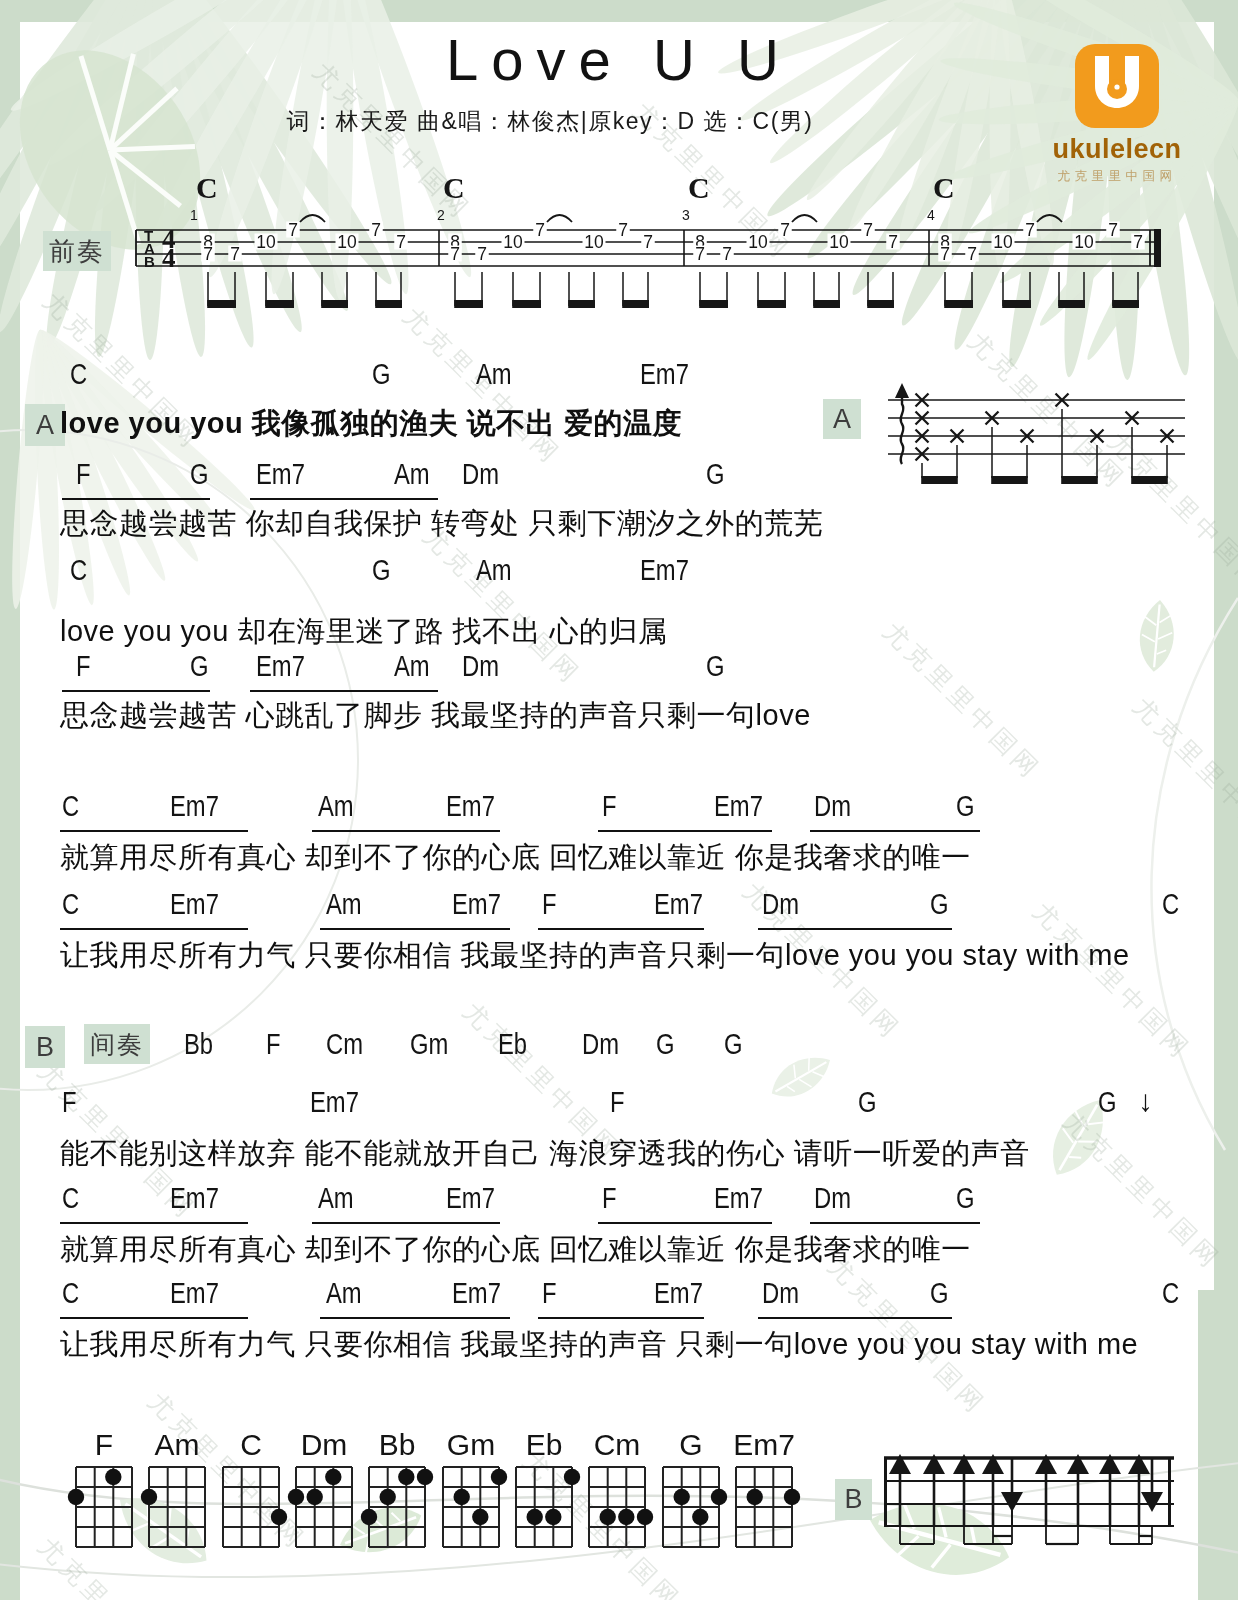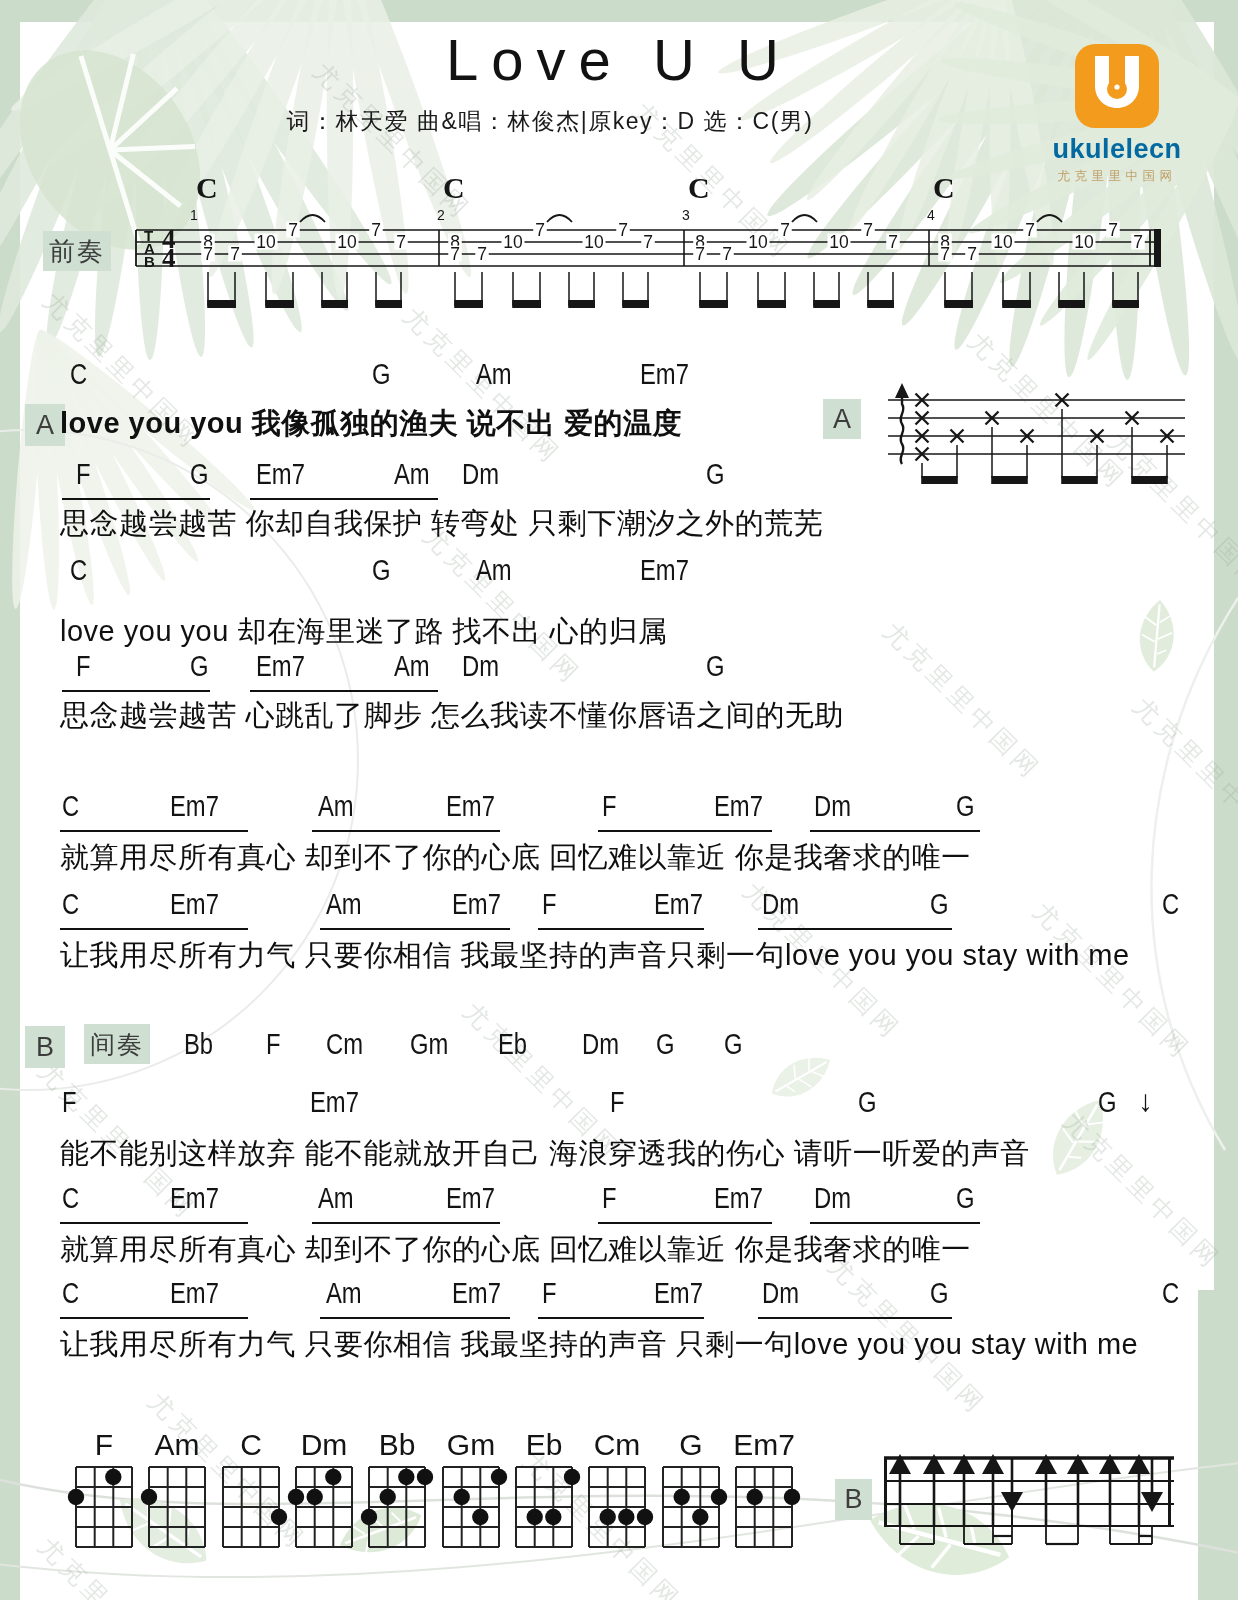--- a/index.html
+++ b/index.html
@@ -15,21 +15,21 @@
   #decor{position:absolute;left:0;top:0;z-index:1;pointer-events:none;}
   .wm{position:absolute;color:rgba(150,166,150,.26);font-size:25px;letter-spacing:5px;
       transform:rotate(45deg);transform-origin:0 0;white-space:nowrap;z-index:1;pointer-events:none;}
   .content{position:absolute;inset:0;z-index:2;}
   
   #song-title{position:absolute;left:0;top:26px;width:1238px;text-align:center;
       font-size:58px;font-weight:400;letter-spacing:13px;color:#121212;}
   #song-credits{position:absolute;left:0;top:106px;width:1100px;text-align:center;
       font-size:23px;letter-spacing:1.5px;color:#1a1a1a;}
   #logo{position:absolute;left:1042px;top:42px;width:150px;text-align:center;}
-  #logo-brand{font-size:27px;font-weight:bold;color:#0369a1;letter-spacing:.5px;margin-top:4px;}
+  #logo-brand{font-size:27px;font-weight:bold;color:#a16207;letter-spacing:.5px;margin-top:4px;}
   #logo-site{font-size:12.5px;color:#bfa06a;letter-spacing:4.5px;margin-top:3px;}
   
   .marker{position:absolute;background:#cfe0d2;color:#3d3d3d;display:flex;
       align-items:center;justify-content:center;}
   #intro-label{left:43px;top:231px;width:68px;height:40px;font-size:26px;letter-spacing:2px;}
   #interlude-label{left:84px;top:1024px;width:66px;height:40px;font-size:25px;letter-spacing:2px;}
   #marker-a{left:25px;top:404px;width:40px;height:42px;font-size:27px;}
   #marker-b{left:25px;top:1026px;width:40px;height:42px;font-size:27px;}
   #strum-a-label{left:823px;top:399px;width:38px;height:40px;font-size:27px;}
   #strum-b-label{left:835px;top:1479px;width:37px;height:41px;font-size:27px;}
@@ -488,21 +488,21 @@
         <div class="chord" style="left: 640px; top: 554px;">Em7</div>
         <div class="lyric" style="left: 60px; top: 612px;">love you you 却在海里迷了路  找不出 心的归属</div>
         <div class="chord" style="left: 76px; top: 650px;">F</div>
         <div class="chord" style="left: 190px; top: 650px;">G</div>
         <div class="chord" style="left: 256px; top: 650px;">Em7</div>
         <div class="chord" style="left: 394px; top: 650px;">Am</div>
         <div class="chord" style="left: 462px; top: 650px;">Dm</div>
         <div class="chord" style="left: 706px; top: 650px;">G</div>
         <div class="underline" style="left: 62px; top: 690px; width: 148px;"></div>
         <div class="underline" style="left: 250px; top: 690px; width: 188px;"></div>
-        <div class="lyric" style="left: 60px; top: 696px;">思念越尝越苦 心跳乱了脚步  怎么我读不懂你唇语之间的无助</div>
+        <div class="lyric" style="left: 60px; top: 696px;">思念越尝越苦 心跳乱了脚步  我最坚持的声音只剩一句love</div>
         <div class="chord" style="left: 62px; top: 790px;">C</div>
         <div class="chord" style="left: 170px; top: 790px;">Em7</div>
         <div class="chord" style="left: 318px; top: 790px;">Am</div>
         <div class="chord" style="left: 446px; top: 790px;">Em7</div>
         <div class="chord" style="left: 602px; top: 790px;">F</div>
         <div class="chord" style="left: 714px; top: 790px;">Em7</div>
         <div class="chord" style="left: 814px; top: 790px;">Dm</div>
         <div class="chord" style="left: 956px; top: 790px;">G</div>
         <div class="underline" style="left: 60px; top: 830px; width: 188px;"></div>
         <div class="underline" style="left: 312px; top: 830px; width: 188px;"></div>

